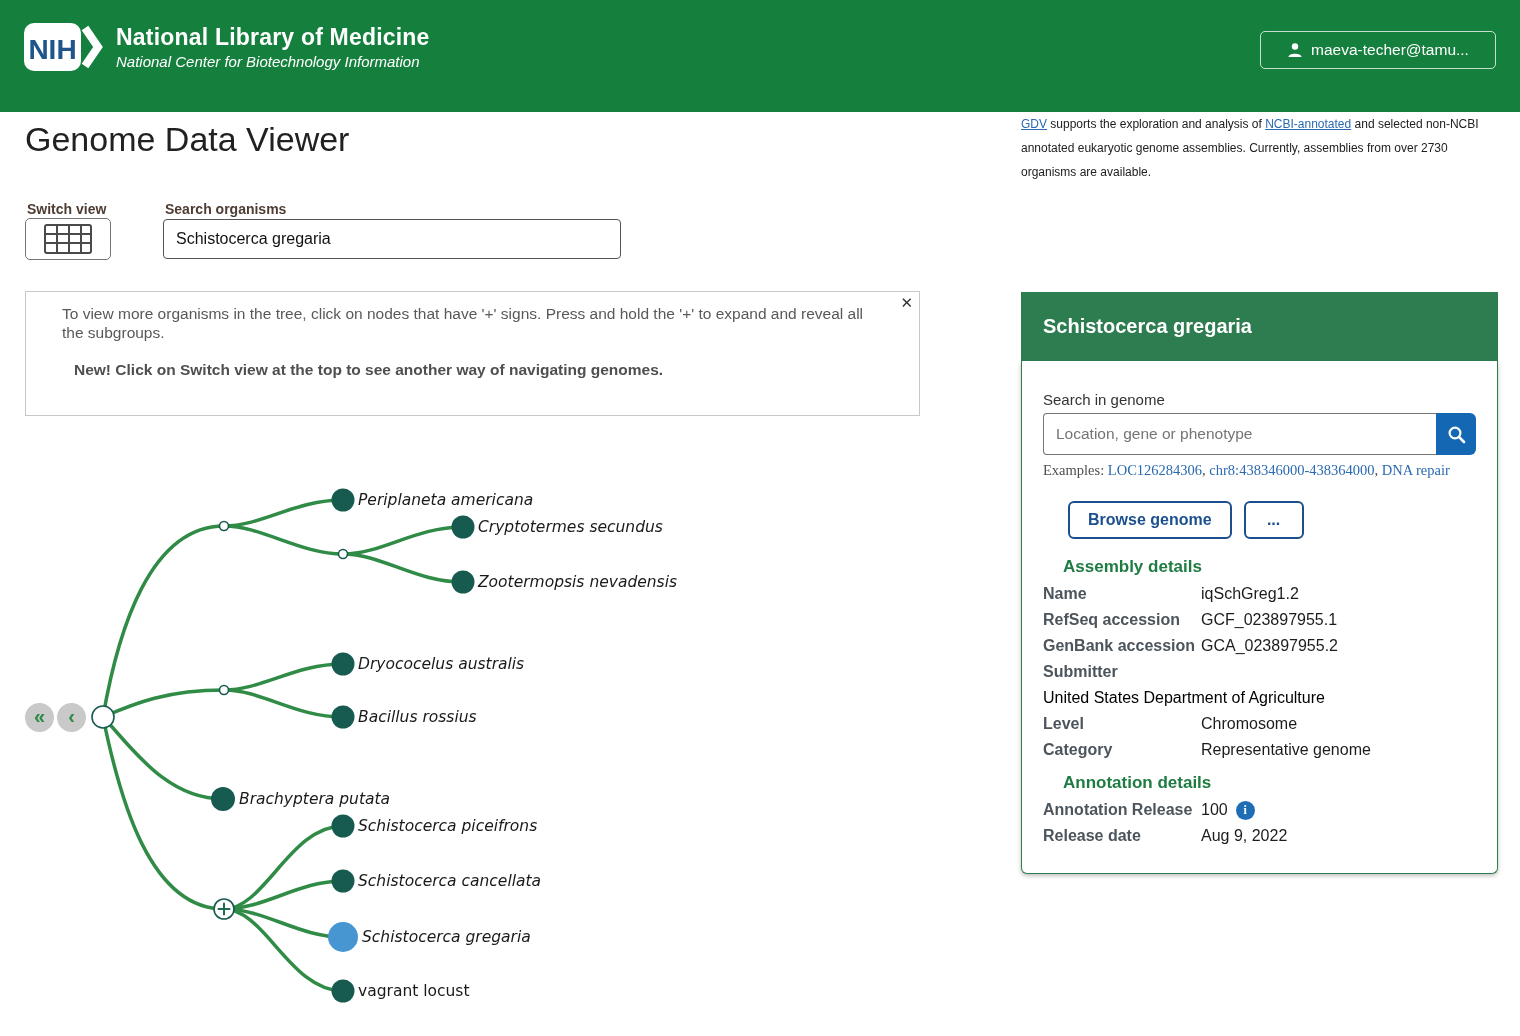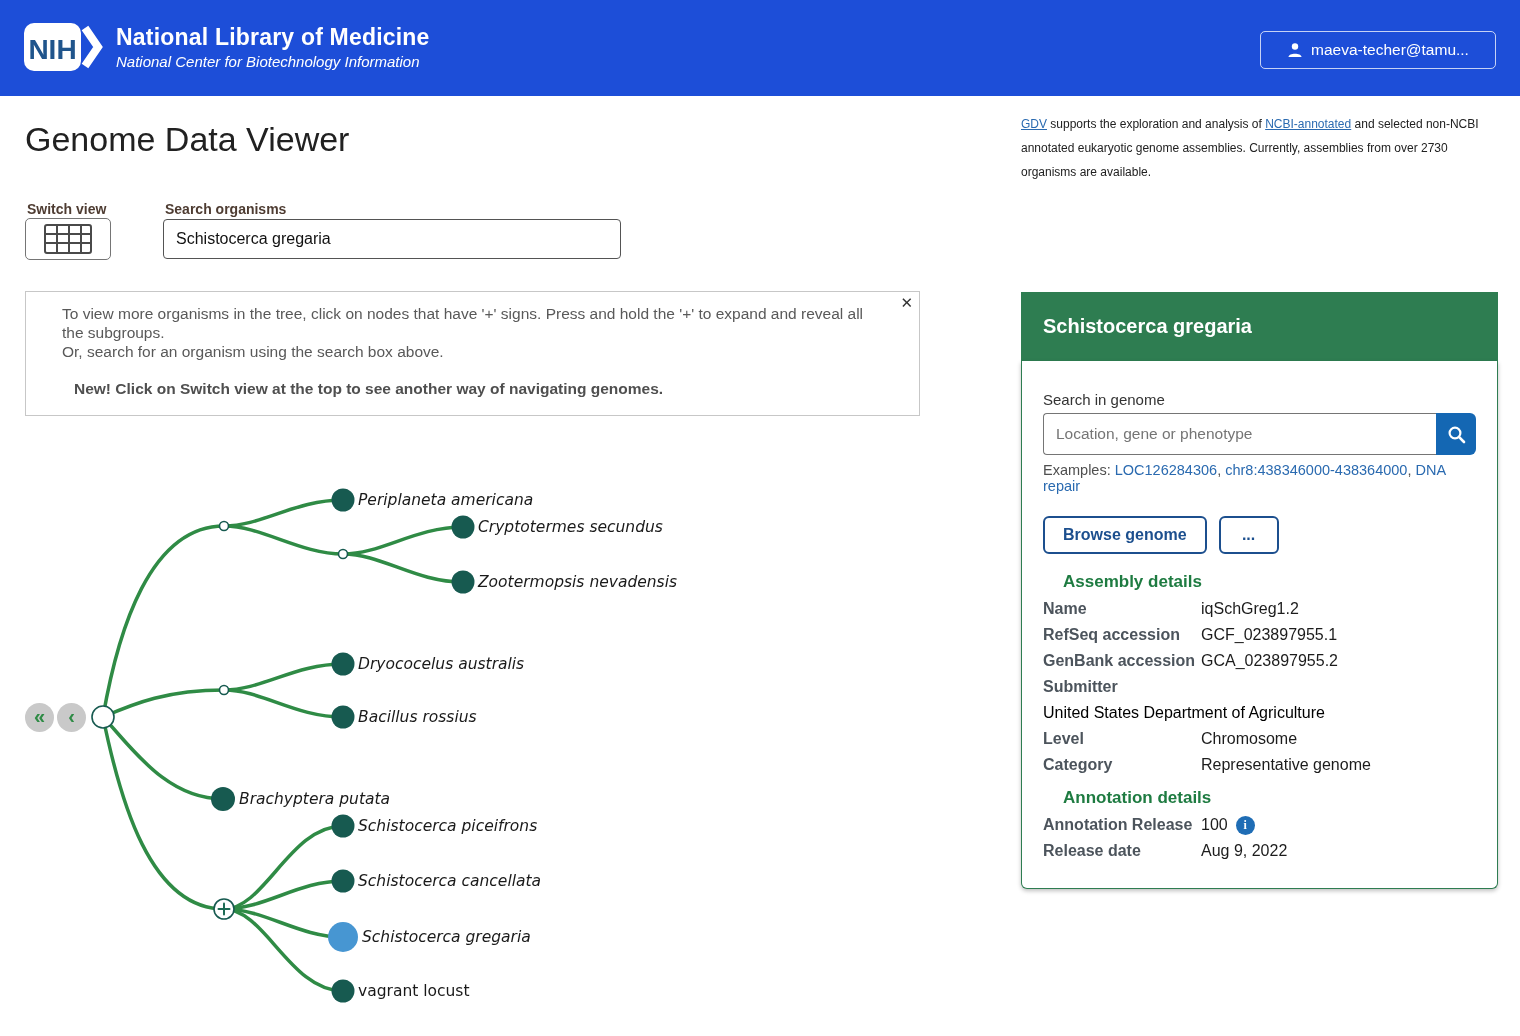--- a/index.html
+++ b/index.html
@@ -1,21 +1,21 @@
 <!DOCTYPE html>
 <html><head>
 <meta charset="utf-8">
 <style>
   * { margin:0; padding:0; box-sizing:border-box; }
   html,body { width:1520px; height:1036px; background:#fff;
     font-family:"Liberation Sans", sans-serif; overflow:hidden; }
   #app { position:relative; width:1520px; height:1036px; }
 
   
-  .banner { position:absolute; left:0; top:0; width:1520px; height:96px; background:#1d4ed8; }
+  .banner { position:absolute; left:0; top:0; width:1520px; height:112px; background:#15803d; }
   .logo-group { position:absolute; left:22px; top:18px; display:flex; align-items:center; gap:12px; }
   .logo-text .org-name { color:#fff; font-size:23px; font-weight:bold; letter-spacing:.2px; }
   .logo-text .org-sub { color:#fff; font-size:15px; font-style:italic; margin-top:2px; }
   .account-btn { position:absolute; right:24px; top:31px; height:38px; min-width:236px;
     border:1px solid rgba(255,255,255,.75); border-radius:5px; background:transparent;
     color:#fff; font-size:15.5px; display:flex; align-items:center; justify-content:center;
     gap:8px; padding:0 16px; cursor:pointer; }
 
   
   .page-title { position:absolute; left:25px; top:120px; font-size:34px; font-weight:400; color:#212121; }
@@ -64,23 +64,23 @@
   .panel-body { background:#fff; border:1px solid #2e7d51; border-top:none;
     border-radius:0 0 6px 6px; box-shadow:0 2px 4px rgba(0,0,0,.25);
     padding:30px 21px 24px 21px; }
   .sig-label { font-size:15px; color:#333; margin-bottom:5px; }
   .sig-row { display:flex; width:433px; }
   .sig-input { flex:1; height:42px; border:1px solid #757575; border-right:none;
     border-radius:4px 0 0 4px; font-size:15.5px; padding:0 12px;
     font-family:"Liberation Sans", sans-serif; color:#111; }
   .sig-btn { width:40px; height:42px; background:#1467b3; border:none; border-radius:0 6px 6px 0;
     cursor:pointer; display:flex; align-items:center; justify-content:center; }
-  .examples { margin-top:7px; font-size:14.5px; color:#4f4f4f; }
+  .examples { margin-top:7px; font-size:14.5px; color:#4f4f4f;font-family:Liberation Serif, serif; }
   .examples a { color:#2a6ab0; text-decoration:none; cursor:pointer; }
-  .panel-buttons { margin-top:22px; display:flex; gap:12px; }
+  .panel-buttons { margin-top:22px; display:flex; gap:12px;margin-left:25px; }
   .outline-btn { border:2px solid #1c4f8e; border-radius:6px; background:#fff; color:#1c4f8e;
     font-size:16px; font-weight:bold; height:38px; padding:0 18px; cursor:pointer;
     font-family:"Liberation Sans", sans-serif; }
   .outline-btn.more { width:60px; padding:0; }
   .detail-heading { margin:18px 0 4px 20px; font-size:17px; font-weight:bold; color:#1e7b41; }
   .detail-heading.second { margin-top:10px; }
   .detail-row { display:grid; grid-template-columns:158px 1fr; line-height:26px; font-size:16px; }
   .detail-row .lbl { font-weight:bold; color:#4c545c; }
   .detail-row .val { color:#1c1c1c; }
   .full-line { line-height:26px; font-size:16px; }
@@ -130,21 +130,20 @@
       <line x1="25" y1="1" x2="25" y2="29" stroke="#4a4a4a" stroke-width="2"></line>
       <line x1="37" y1="1" x2="37" y2="29" stroke="#4a4a4a" stroke-width="2"></line>
     </svg>
   </button>
 
   <div class="ctrl-label search-label">Search organisms</div>
   <input class="search-organisms" type="text" value="Schistocerca gregaria" style="">
 
   <div class="notice">
     <div class="line1">To view more organisms in the tree, click on nodes that have '+' signs. Press and hold the '+' to expand and reveal all the subgroups.</div>
-    <div class="line2">Or, search for an organism using the search box above.</div>
     <div class="line3">New! Click on Switch view at the top to see another way of navigating genomes.</div>
     <button class="notice-close">
       <span>✕</span>
     </button>
   </div>
 
   <svg class="tree-svg" width="720" height="596" viewBox="0 440 720 596">
 
     <g>
       <path class="branch" d="M103,717 C118,630 150,526 224,526"></path>

